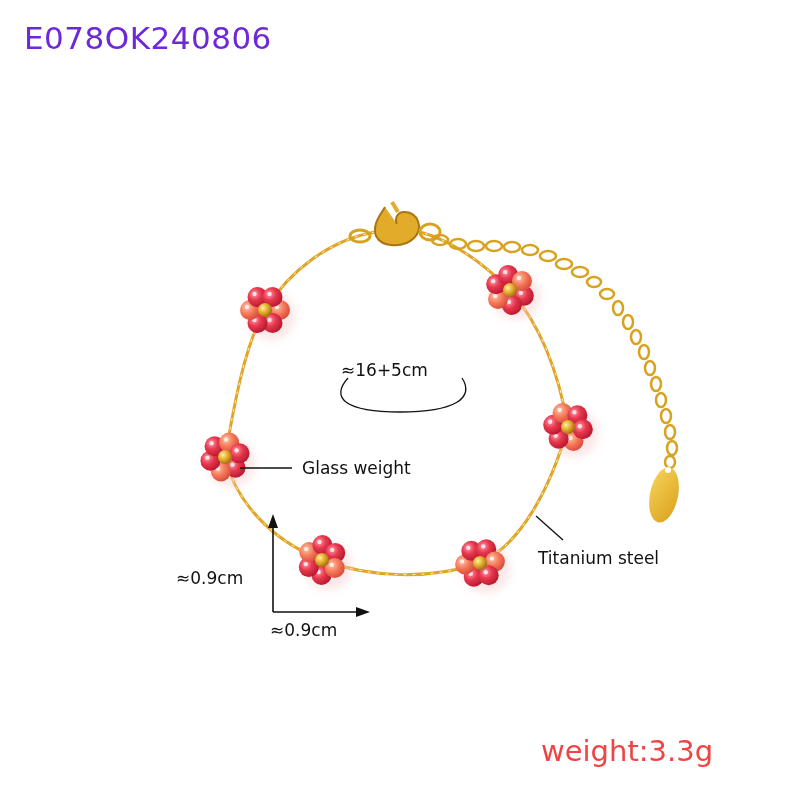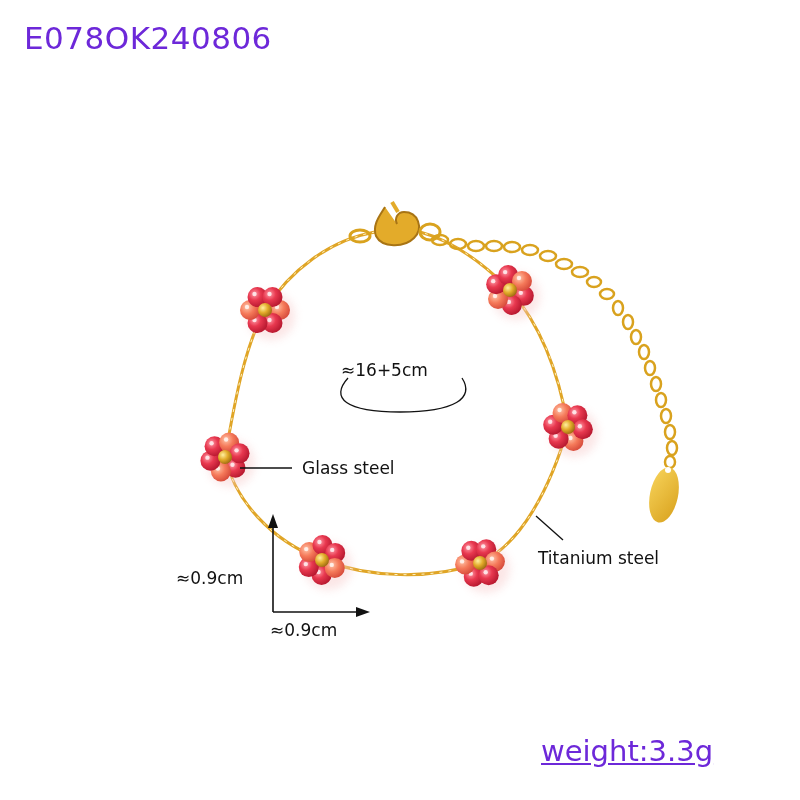--- a/index.html
+++ b/index.html
@@ -1,20 +1,20 @@
 <!DOCTYPE html>
 <html><head>
 <meta charset="utf-8">
 <style>
   html, body { margin:0; padding:0; background:#ffffff; }
   body { width:800px; height:800px; position:relative; overflow:hidden;
          font-family:"DejaVu Sans", sans-serif; color:#111; }
   .sku { position:absolute; left:24px; top:20px; font-size:31px; letter-spacing:0.5px; color:#6d28d9; }
   .label { position:absolute; font-size:17px; color:#111; white-space:nowrap; }
-  .weight { position:absolute; left:541px; top:734px; font-size:29px; color:#6d28d9;text-decoration:underline; }
+  .weight { position:absolute; left:541px; top:734px; font-size:29px; color:#ef4444; }
   svg.art { position:absolute; left:0; top:0; }
 </style>
 </head>
 <body>
 
 <div class="sku">E078OK240806</div>
 
 <svg class="art" width="800" height="800" viewBox="0 0 800 800">
   <defs>
     <radialGradient id="gRed" cx="35%" cy="35%" r="70%">
@@ -187,18 +187,18 @@
     <line x1="240" y1="468" x2="292" y2="468" stroke-width="1.3"></line>
     <line x1="536" y1="516" x2="563" y2="540" stroke-width="1.3"></line>
     <line x1="273" y1="612" x2="273" y2="522" stroke-width="1.6"></line>
     <polygon points="273,514 268,528 278,528" fill="#111" stroke="none"></polygon>
     <line x1="273" y1="612" x2="362" y2="612" stroke-width="1.6"></line>
     <polygon points="370,612 356,607 356,617" fill="#111" stroke="none"></polygon>
   </g>
 </svg>
 
 <div class="label" style="left:341px; top:360px;">≈16+5cm</div>
-<div class="label" style="left:302px; top:458px;">Glass steel</div>
+<div class="label" style="left:302px; top:458px;">Glass weight</div>
 <div class="label" style="left:538px; top:548px;text-align:right;">Titanium steel</div>
 <div class="label" style="left:176px; top:568px;">≈0.9cm</div>
 <div class="label" style="left:270px; top:620px;">≈0.9cm</div>
 
 <div class="weight">weight:3.3g</div>
 
 </body></html>

